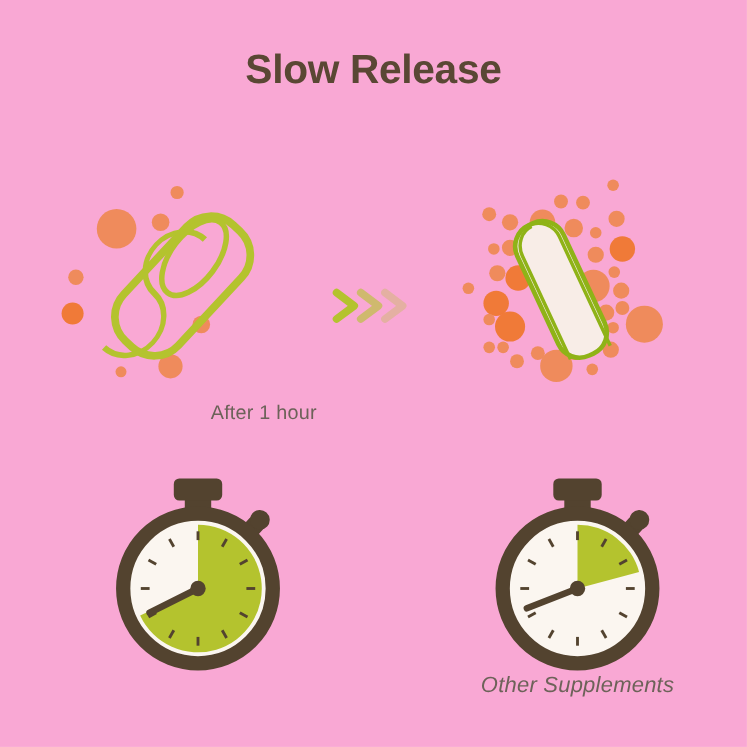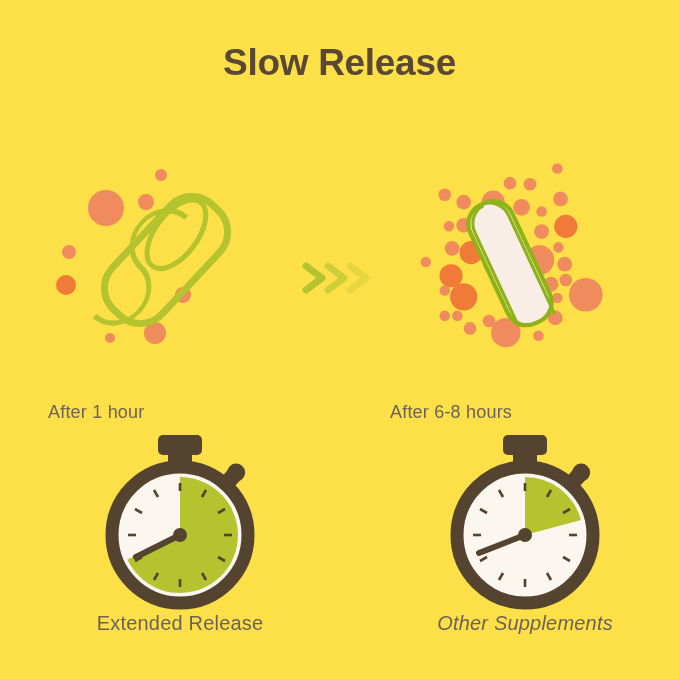--- a/index.html
+++ b/index.html
@@ -11,21 +11,21 @@
     width: 679px;
     height: 679px;
     background: #f8ede7;
     font-family: "Liberation Sans", sans-serif;
     overflow: hidden;
   }
   #infographic {
     position: relative;
     width: 679px;
     height: 679px;
-    background: #fde047;
+    background: #f9a8d4;
   }
 
   
   .title-block {
     position: absolute;
     top: 40px;
     left: 0;
     width: 679px;
     text-align: center;
   }
@@ -58,25 +58,24 @@
     position: relative;
     width: 240px;
     height: 200px;
   }
 
   .caption {
     position: absolute;
     top: 205px;
     left: 0;
     width: 240px;
-    text-align: left;
+    text-align: right;
     color: #6d6259;
     font-size: 18px;
     letter-spacing: 0.2px;
-    margin-top: 37px;
   }
 
   .arrows {
     position: absolute;
     left: 300px;
     top: 98px;
     width: 80px;
     height: 40px;
   }
 
@@ -198,21 +197,20 @@
             <circle cx="96" cy="164" r="14"></circle>
             <circle cx="127" cy="167" r="5"></circle>
           </g>
           <g transform="translate(100,98) rotate(-25)">
             <rect x="-22" y="-62" width="44" height="124" rx="20" ry="20" fill="#f8ede7" stroke="#8fb317" stroke-width="4"></rect>
             <path d="M -22 -42 a 20 20 0 0 1 20 -20 a 20 20 0 0 1 20 20 L 18 62" fill="none" stroke="#8fb317" stroke-width="3"></path>
             <path d="M -18 58 L -18 -40 a 18 20 0 0 1 18 -20" fill="none" stroke="#8fb317" stroke-width="3"></path>
           </g>
         </svg>
       </div>
-      <div class="caption">After 6-8 hours</div>
     </div>
   </div>
 
   <div class="row-bottom">
 
     <div class="watch-panel watch-left">
       <div class="watch-art">
         <svg width="250" height="165" viewBox="0 0 250 165" aria-hidden="true">
           <g transform="translate(125,95)">
 
@@ -243,21 +241,20 @@
               <line x1="-52" y1="0" x2="-44" y2="0"></line>
               <line x1="-45" y1="-26" x2="-38" y2="-22"></line>
               <line x1="-26" y1="-45" x2="-22" y2="-38"></line>
             </g>
 
             <path d="M 0 0 L -44 22" stroke="#53432f" stroke-width="6" stroke-linecap="round" fill="none"></path>
             <circle cx="0" cy="0" r="7" fill="#53432f"></circle>
           </g>
         </svg>
       </div>
-      <div class="watch-caption">Extended Release</div>
     </div>
 
     <div class="watch-panel watch-right">
       <div class="watch-art">
         <svg width="250" height="165" viewBox="0 0 250 165" aria-hidden="true">
           <g transform="translate(125,95)">
             <rect x="-12" y="-92" width="24" height="26" rx="4" fill="#53432f"></rect>
             <rect x="-22" y="-100" width="44" height="20" rx="5" fill="#53432f"></rect>
             <g transform="rotate(42)">
               <rect x="-8" y="-86" width="16" height="22" rx="7" fill="#53432f"></rect>

